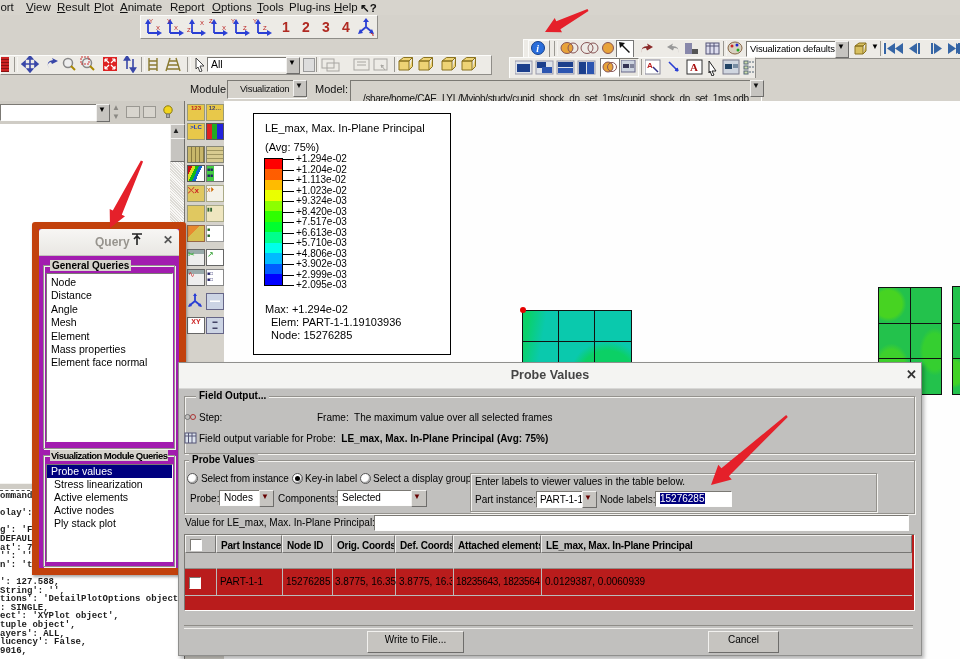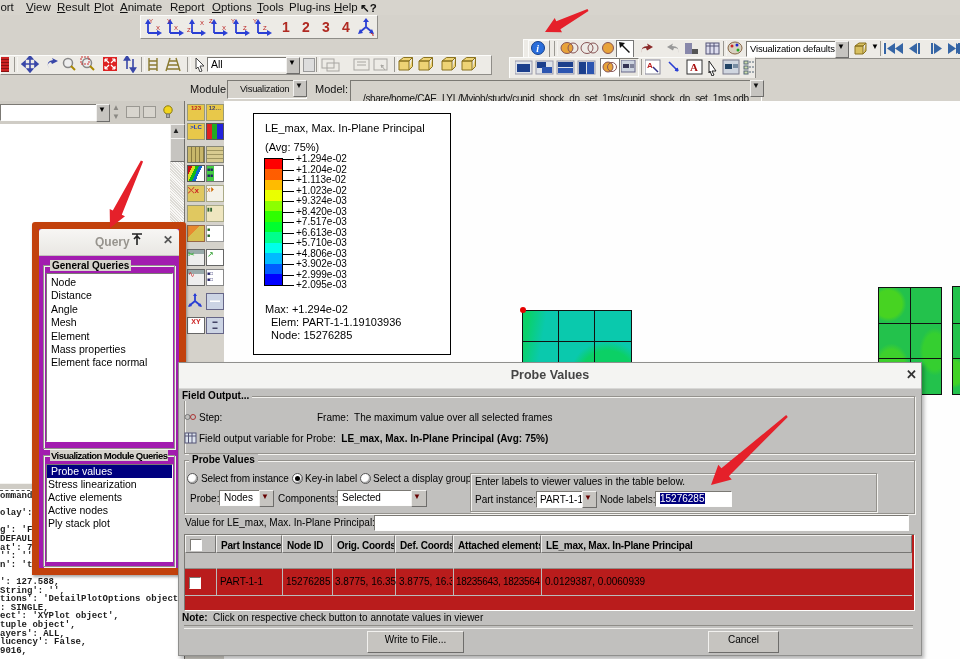--- a/index.html
+++ b/index.html
@@ -401,31 +401,31 @@
  </div>
  <span class="abs" style="left:11px;top:31px;font-weight:bold;font-size:10px;color:#000;background:#d5d2cb;z-index:2;padding:0 2px;">General Queries</span>
  <div class="abs etch" style="left:4px;top:36px;width:130px;height:182px;"></div>
  <div class="abs sunken" style="left:7px;top:44px;width:125px;height:167px;font-size:10.5px;line-height:13.4px;color:#000;">
   <div style="padding:2px 0 0 4px;">Node<br>Distance<br>Angle<br>Mesh<br>Element<br>Mass properties<br>Element face normal</div>
  </div>
  <span class="abs" style="left:11px;top:221px;font-weight:bold;font-size:10px;color:#000;background:#d5d2cb;z-index:2;padding:0 1px;letter-spacing:-0.55px;white-space:nowrap;font-size:9.5px;">Visualization Module Queries</span>
  <div class="abs etch" style="left:4px;top:226px;width:130px;height:110px;"></div>
  <div class="abs sunken" style="left:7px;top:235px;width:125px;height:96px;font-size:10.5px;line-height:13px;color:#000;">
   <div style="background:#00007f;color:#fff;padding-left:4px;height:13px;">Probe values</div>
-  <div style="padding-left:1px;">Stress linearization<br>Active elements<br>Active nodes<br>Ply stack plot</div>
+  <div style="padding-left:7px;">Stress linearization<br>Active elements<br>Active nodes<br>Ply stack plot</div>
  </div>
 </div>
 
 <div class="abs" style="left:178px;top:362px;width:742px;height:292px;background:#c1c0be;border:1px solid #8f8f8d;box-shadow:2px 3px 4px rgba(0,0,0,0.3);font-size:10px;color:#000;" id="probe">
  <div class="abs" style="left:0;top:0;width:100%;height:25px;background:#f4f4f2;border-bottom:1px solid #d8d8d6;">
   <span class="abs" style="left:0;top:5px;width:100%;text-align:center;font-weight:bold;font-size:12.5px;color:#454545;">Probe Values</span>
   <span class="abs" style="left:727px;top:4px;font-size:13px;color:#333;font-weight:bold;">✕</span>
  </div>
 
- <span class="abs" style="left:0;top:27px;font-weight:bold;background:#c1c0be;z-index:2;padding:0 3px;">Field Output...</span>
+ <span class="abs" style="left:17px;top:27px;font-weight:bold;background:#c1c0be;z-index:2;padding:0 3px;">Field Output...</span>
  <div class="abs etch" style="left:5px;top:33px;width:729px;height:56px;"></div>
  <svg class="abs" style="left:5px;top:49px;" width="13" height="11">
       <circle cx="3.5" cy="5" r="2.5" fill="none" stroke="#777"></circle>
       <circle cx="9" cy="5" r="2.5" fill="none" stroke="#a33"></circle>
     </svg>
  <span class="abs" style="left:20px;top:49px;">Step:</span>
  <span class="abs" style="left:138px;top:49px;">Frame:&nbsp; The maximum value over all selected frames</span>
  <svg class="abs" style="left:5px;top:69px;" width="13" height="12">
       <rect x="1" y="1" width="11" height="10" fill="#dde4ee" stroke="#557"></rect>
       <path d="M1 4 h11 M4.5 1 v10 M8 1 v10" stroke="#557"></path>
@@ -488,21 +488,20 @@
   <span class="abs" style="left:150px;top:41px;font-size:10px;">3.8775, 16.35</span>
   <span class="abs" style="left:214px;top:41px;width:53px;overflow:hidden;white-space:nowrap;font-size:10px;">3.8775, 16.35</span>
   <span class="abs" style="left:271px;top:41px;width:84px;overflow:hidden;white-space:nowrap;font-size:10px;letter-spacing:-0.3px;">18235643, 18235644</span>
   <span class="abs" style="left:360px;top:41px;font-size:10px;">0.0129387, 0.0060939</span>
  </div>
  <style>
   .hrow{position:absolute;top:0;height:18px;background:#c1c0be;border-top:1px solid #f2f1ef;border-left:1px solid #f2f1ef;border-right:1px solid #777674;border-bottom:1px solid #777674;font-weight:bold;font-size:10px;letter-spacing:-0.2px;padding-top:4px;text-align:left;padding-left:4px;box-sizing:border-box;overflow:hidden;white-space:nowrap;}
   .vline{position:absolute;top:33px;width:1px;height:28px;background:#bbb;}
  </style>
 
- <span class="abs" style="left:3px;top:249px;"><b>Note:</b>&nbsp; Click on respective check button to annotate values in viewer</span>
  <div class="abs" style="left:5px;top:262px;width:729px;height:2px;border-top:1px solid #8f8d88;border-bottom:1px solid #f0efec;"></div>
 
  <div class="abs btn3d" style="left:188px;top:268px;width:95px;height:18px;text-align:center;padding-top:2px;">Write to File...</div>
  <div class="abs btn3d" style="left:529px;top:268px;width:69px;height:18px;text-align:center;padding-top:2px;">Cancel</div>
 </div>
 
 <svg class="abs" style="left:0;top:0;z-index:20;pointer-events:none;" width="960" height="659">
  <polygon points="587.5,8.9 556.3,21.2 554.7,18.0 545.0,32.0 562.0,32.3 560.4,29.2 588.5,11.1" fill="#e5202a"></polygon>
  <polygon points="140.9,160.5 112.8,210.5 109.7,209.0 110.0,228.0 125.0,216.3 121.8,214.8 143.1,161.5" fill="#e5202a"></polygon>
  <polygon points="786.2,415.1 721.4,468.2 718.3,464.8 711.0,485.0 731.8,479.6 728.8,476.3 787.8,416.9" fill="#e5202a"></polygon>

